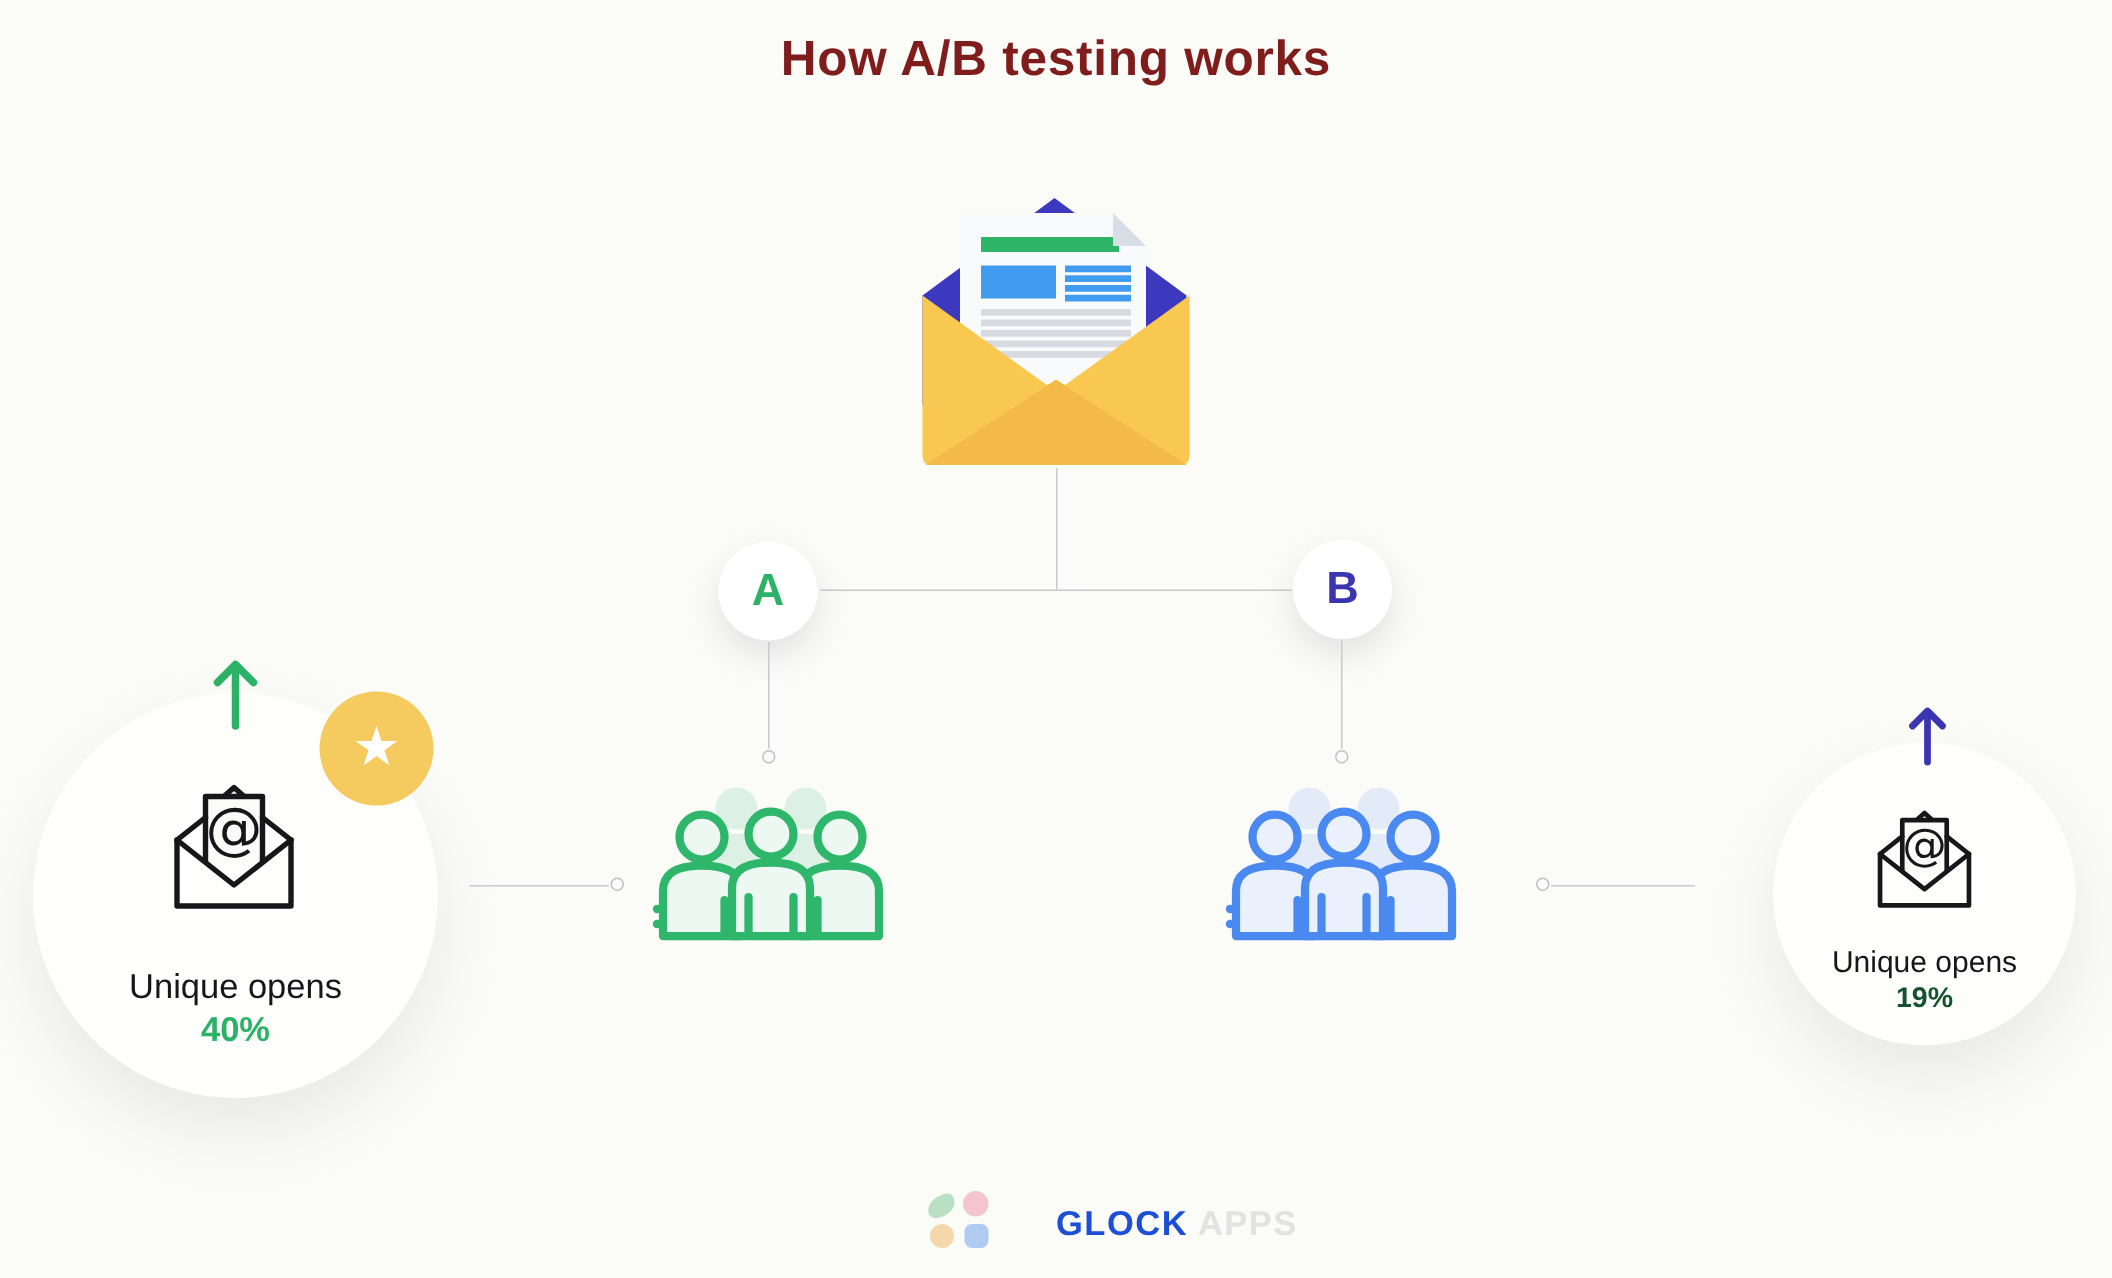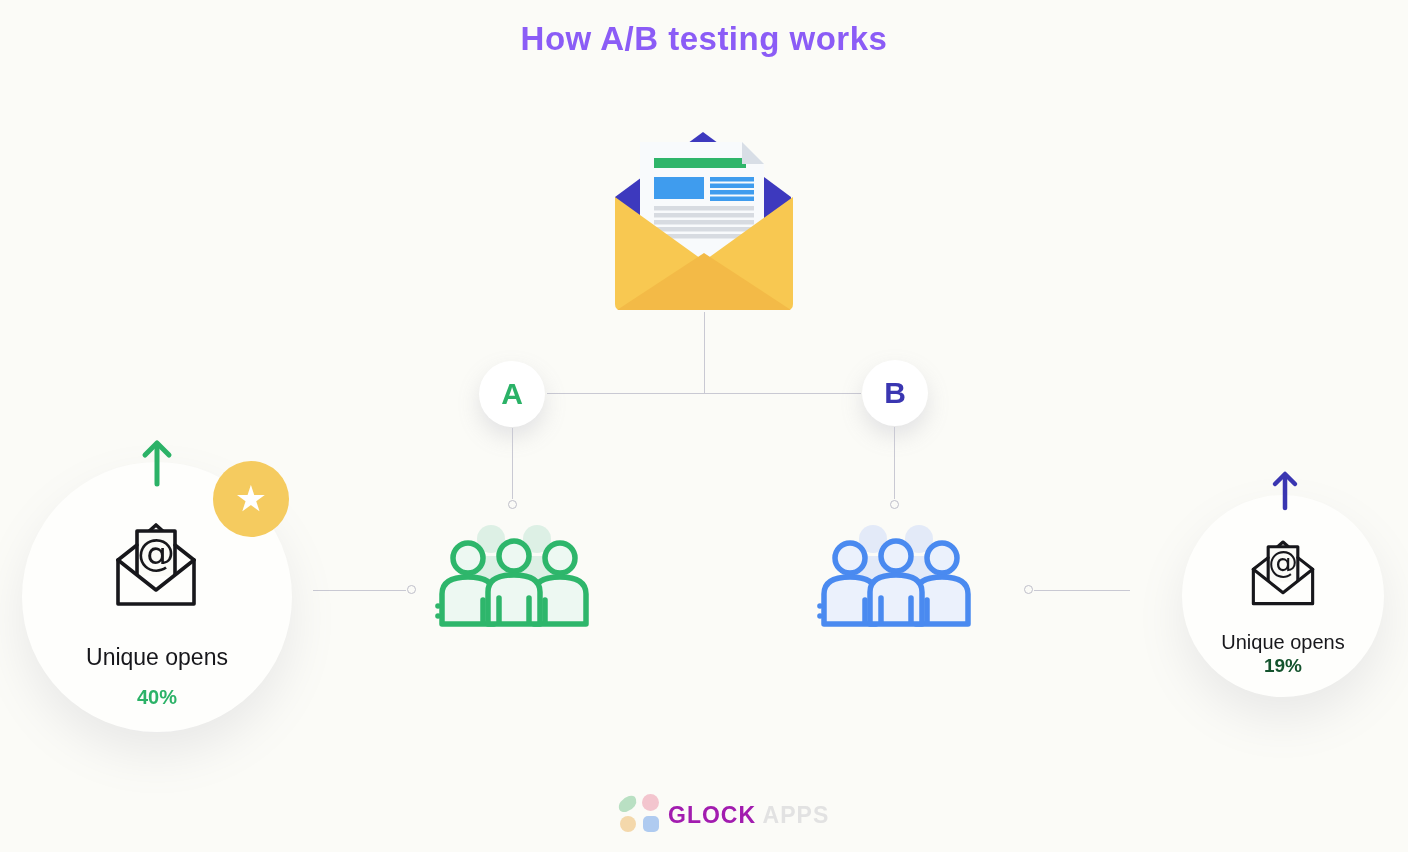--- a/index.html
+++ b/index.html
@@ -6,21 +6,21 @@
   #canvas{
     position:relative;width:1408px;height:852px;overflow:hidden;
     background:#FBFBF7;
     font-family:"Liberation Sans","DejaVu Sans",sans-serif;
     color:#17171B;
   }
   .abs{position:absolute;}
   
   .title{
     left:0;right:0;top:20px;text-align:center;
-    font-size:33px;font-weight:bold;letter-spacing:.5px;color:#8b5cf6;
+    font-size:33px;font-weight:bold;letter-spacing:.5px;color:#7f1d1d;
   }
   
   .hline{height:1px;background:#C9C9D3;}
   .vline{width:1px;background:#C9C9D3;}
   .end-dot{
     width:9px;height:9px;border:1.5px solid #BFBFCA;border-radius:50%;
     background:#FBFBF7;box-sizing:border-box;
   }
   
   .variant-circle{
@@ -41,21 +41,21 @@
   .value-green{color:#2BB267;}
   .value-dark{color:#14532d;}
   
   .star-badge{
     width:76px;height:76px;border-radius:50%;background:#F5CB5F;
     display:flex;align-items:center;justify-content:center;
   }
   .star-glyph{color:#FFFFFF;font-size:36px;line-height:1;font-family:"DejaVu Sans",sans-serif;}
   
   .brand{font-size:23px;font-weight:bold;letter-spacing:1px;}
-  .brand-bold{color:#a21caf;}
+  .brand-bold{color:#1d4ed8;margin-left:36px;}
   .brand-light{color:#E2E2E2;text-align:center;}
   .logo-grid{width:44px;height:40px;}
   .logo-shape{position:absolute;}
   .leaf{width:19px;height:14px;background:#B9E0C3;border-radius:70% 30% 65% 35%;transform:rotate(-18deg);}
   .pinkc{width:17px;height:17px;background:#F3C5CE;border-radius:50%;}
   .orangec{width:16px;height:16px;background:#F4D8AB;border-radius:50%;}
   .bluesq{width:16px;height:16px;background:#AFCBF0;border-radius:5px;}
 </style>
 </head>
 <body>
@@ -174,21 +174,21 @@
       <text x="50" y="49" text-anchor="middle" font-size="38" font-family="DejaVu Sans, sans-serif" fill="#17171B">@</text>
       <path d="M12,44 L50,74 L88,44 L88,88 L12,88 Z" fill="#FEFEFC"></path>
       <g stroke="#17171B" stroke-width="3.6" stroke-linecap="round" stroke-linejoin="round" fill="none">
         <path d="M12,44 L31,29"></path>
         <path d="M88,44 L69,29"></path>
         <path d="M12,44 L12,88 L88,88 L88,44"></path>
         <path d="M12,44 L50,74 L88,44"></path>
       </g>
     </svg>
     <div class="result-label" style="top:182px;font-size:23px;">Unique opens</div>
-    <div class="result-value value-green" style="top:224px;font-size:20px;">40%</div>
+    <div class="result-value value-green" style="top:211px;font-size:23px;">40%</div>
   </div>
 
   <svg class="abs" style="left:139px;top:436px;" width="36" height="52" viewBox="0 0 36 52">
     <g stroke="#2BB267" stroke-width="5" stroke-linecap="round" stroke-linejoin="round" fill="none">
       <line x1="18" y1="48" x2="18" y2="8"></line>
       <path d="M6,19 L18,7 L30,19"></path>
     </g>
   </svg>
 
   <div class="abs star-badge" style="left:213px;top:461px;">

